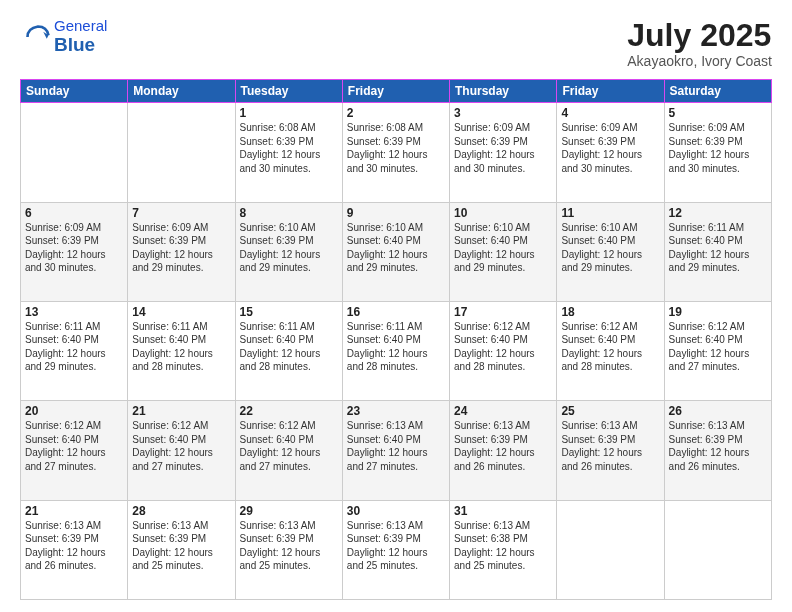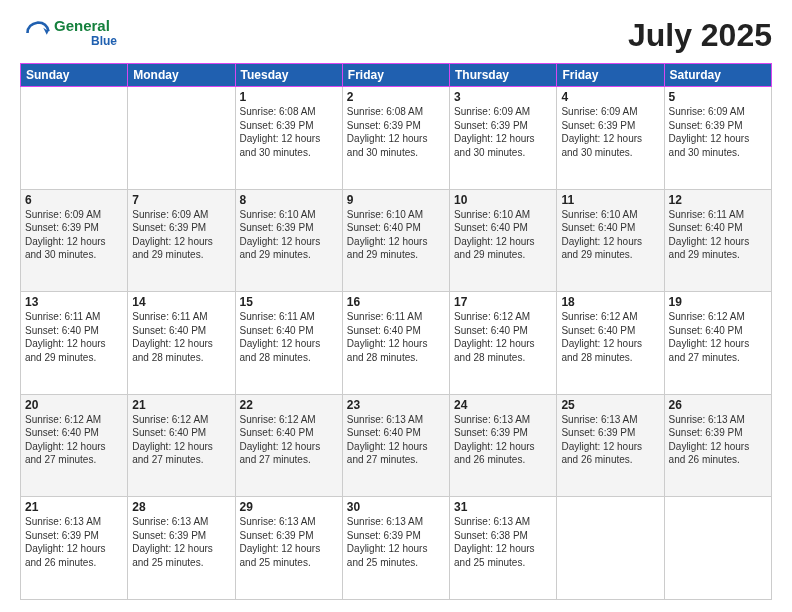--- a/index.html
+++ b/index.html
@@ -28,28 +28,28 @@
       align-items: center;
       gap: 2px;
     }
     .logo-text {
       display: flex;
       flex-direction: column;
       line-height: 1.1;
     }
     .logo-general {
       font-size: 15px;
-      font-weight: bold;
-      color: #15803d;
+      font-weight: normal;
+      color: #1d4ed8;
+      text-align: center;
     }
     .logo-blue {
-      font-size: 12px;
+      font-size: 19px;
       font-weight: bold;
       color: #2060b0;
-      margin-left: 37px;
     }
     .logo-icon {
       width: 28px;
       height: 28px;
       margin-left: 4px;
     }
     .title-area {
       text-align: left;
     }
     .month-title {
@@ -108,20 +108,21 @@
         <path d="M4 16 Q4 6 16 4 Q26 4 28 14" stroke="#2060b0" stroke-width="3" fill="none"></path>
         <path d="M28 14 L22 10 L26 18 Z" fill="#2060b0"></path>
       </svg>
       <div class="logo-text">
         <span class="logo-general">General</span>
         <span class="logo-blue">Blue</span>
       </div>
     </div>
     <div class="title-area">
       <div class="month-title">July 2025</div>
+      <div class="location-title">Akayaokro, Ivory Coast</div>
     </div>
   </div>
 
   <table class="calendar">
     <thead>
       <tr>
         <th>Sunday</th>
         <th>Monday</th>
         <th>Tuesday</th>
         <th>Friday</th>

